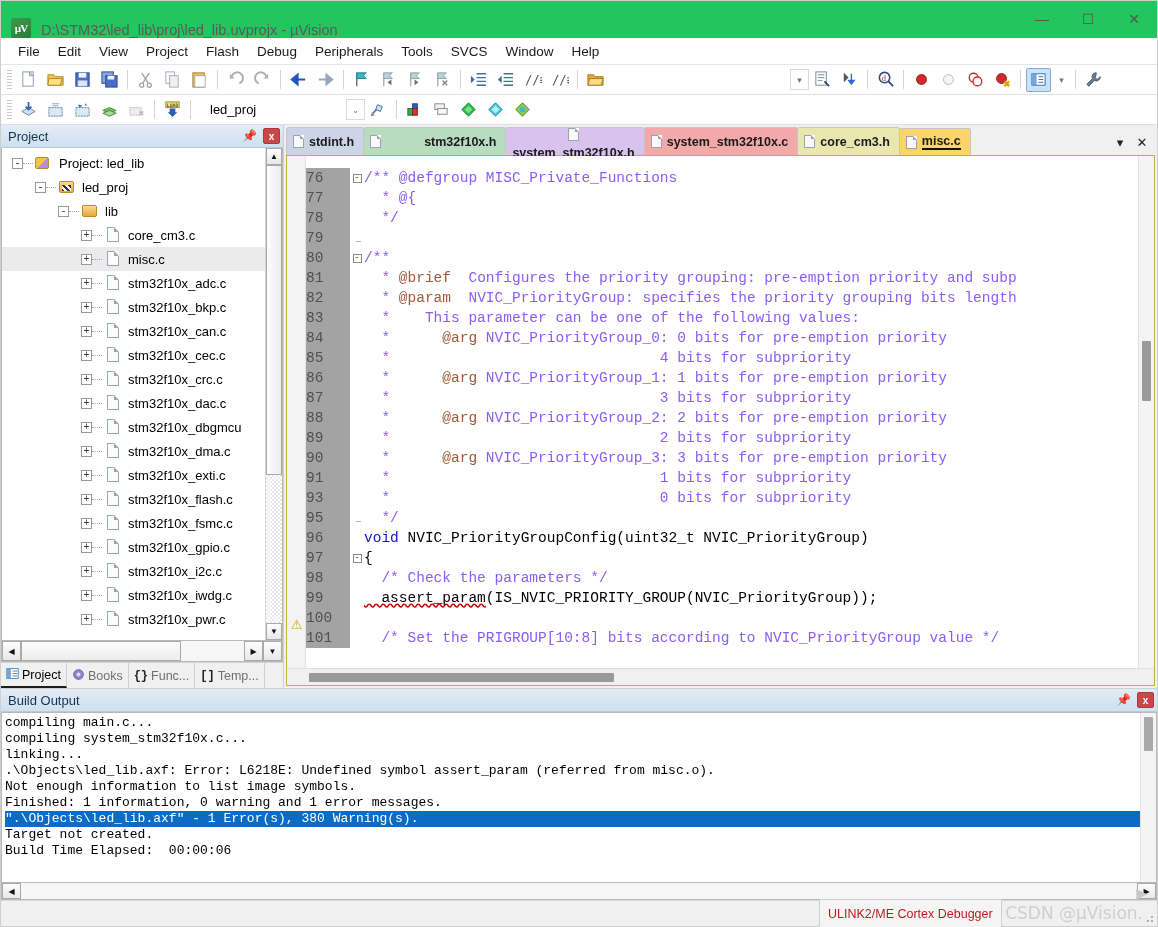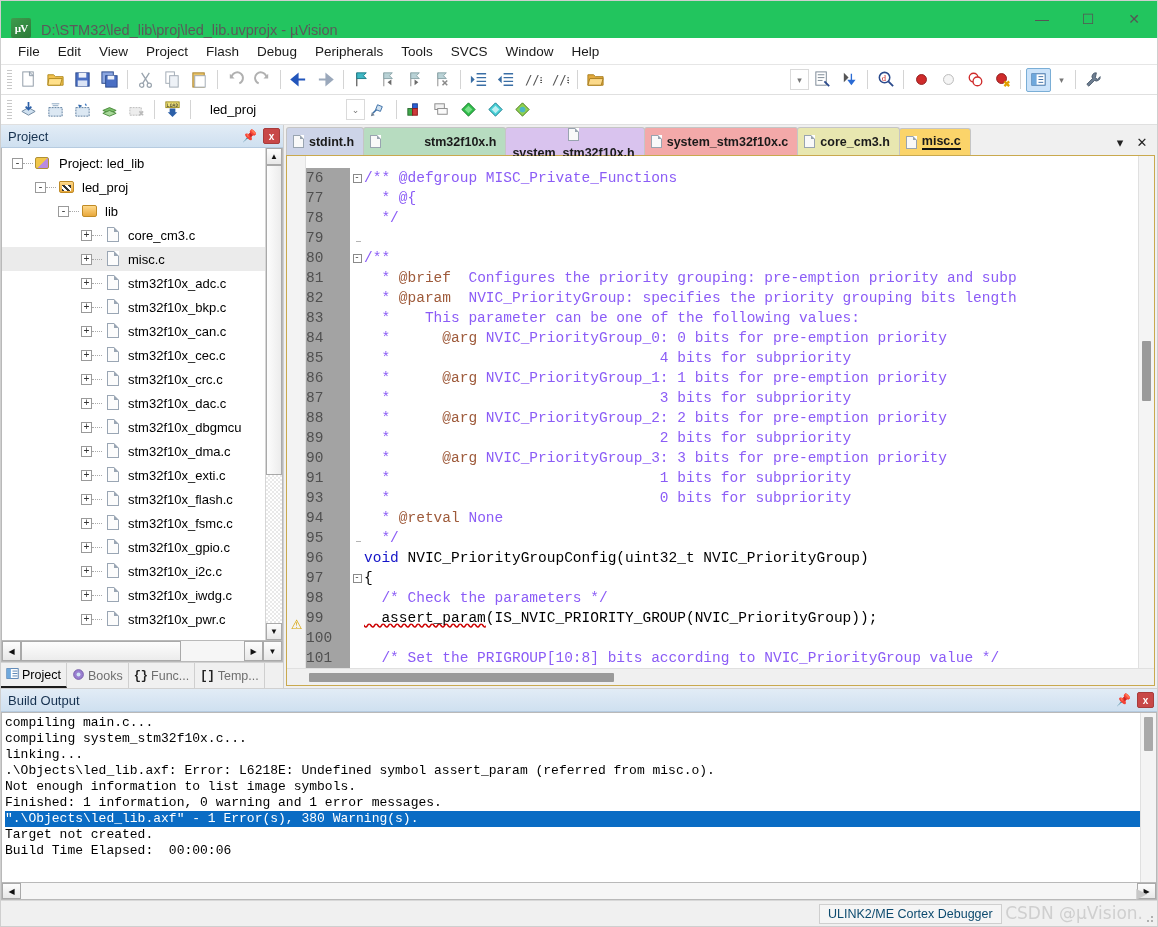--- a/index.html
+++ b/index.html
@@ -345,22 +345,22 @@
   }
 
   
   .statusbar {
     height: 26px; min-height: 26px; display: flex; align-items: center;
     background: #f0f0f0; border-top: 1px solid #d8d8d8;
     position: relative;
   }
   .status-cell {
     border: 1px solid #cfcfcf; background: #f5f5f5;
-    height: 20px; display: flex; align-items: center;
-    padding: 0 8px; font-size: 12.5px; color: #0c4a6e;
+    height: 29px; display: flex; align-items: center;
+    padding: 0 8px; font-size: 12.5px; color: #b91c1c;
     margin-left: 818px;
   }
   .watermark {
     position: absolute; right: 14px; top: 2px;
     font-size: 17px; color: #cfcfcf;
     font-family: "DejaVu Sans", sans-serif;
     pointer-events: none; white-space: nowrap;
   }
   .grip {
     position: absolute; right: 2px; bottom: 2px; width: 12px; height: 12px;
@@ -969,21 +969,20 @@
                 <div class="cline"><div class="lnum">83</div><div class="fold"><span class="vbar"></span></div><div class="ctext"><span class="cmt">  *    This parameter can be one of the following values:</span></div></div>
                 <div class="cline"><div class="lnum">84</div><div class="fold"><span class="vbar"></span></div><div class="ctext"><span class="cmt">  *      </span><span class="cmt-tag">@arg</span><span class="cmt"> NVIC_PriorityGroup_0: 0 bits for pre-emption priority</span></div></div>
                 <div class="cline"><div class="lnum">85</div><div class="fold"><span class="vbar"></span></div><div class="ctext"><span class="cmt">  *                               4 bits for subpriority</span></div></div>
                 <div class="cline"><div class="lnum">86</div><div class="fold"><span class="vbar"></span></div><div class="ctext"><span class="cmt">  *      </span><span class="cmt-tag">@arg</span><span class="cmt"> NVIC_PriorityGroup_1: 1 bits for pre-emption priority</span></div></div>
                 <div class="cline"><div class="lnum">87</div><div class="fold"><span class="vbar"></span></div><div class="ctext"><span class="cmt">  *                               3 bits for subpriority</span></div></div>
                 <div class="cline"><div class="lnum">88</div><div class="fold"><span class="vbar"></span></div><div class="ctext"><span class="cmt">  *      </span><span class="cmt-tag">@arg</span><span class="cmt"> NVIC_PriorityGroup_2: 2 bits for pre-emption priority</span></div></div>
                 <div class="cline"><div class="lnum">89</div><div class="fold"><span class="vbar"></span></div><div class="ctext"><span class="cmt">  *                               2 bits for subpriority</span></div></div>
                 <div class="cline"><div class="lnum">90</div><div class="fold"><span class="vbar"></span></div><div class="ctext"><span class="cmt">  *      </span><span class="cmt-tag">@arg</span><span class="cmt"> NVIC_PriorityGroup_3: 3 bits for pre-emption priority</span></div></div>
                 <div class="cline"><div class="lnum">91</div><div class="fold"><span class="vbar"></span></div><div class="ctext"><span class="cmt">  *                               1 bits for subpriority</span></div></div>
                 <div class="cline"><div class="lnum">93</div><div class="fold"><span class="vbar"></span></div><div class="ctext"><span class="cmt">  *                               0 bits for subpriority</span></div></div>
-                <div class="cline"><div class="lnum">94</div><div class="fold"><span class="vbar"></span></div><div class="ctext"><span class="cmt">  * </span><span class="cmt-tag">@retval</span><span class="cmt"> None</span></div></div>
                 <div class="cline"><div class="lnum">95</div><div class="fold"><span class="vbar end endmark"></span></div><div class="ctext"><span class="cmt">  */</span></div></div>
                 <div class="cline"><div class="lnum">96</div><div class="fold"></div><div class="ctext"><span class="kw">void</span><span class="plain"> NVIC_PriorityGroupConfig(uint32_t NVIC_PriorityGroup)</span></div></div>
                 <div class="cline"><div class="lnum">97</div><div class="fold"><span class="bx">-</span></div><div class="ctext"><span class="plain">{</span></div></div>
                 <div class="cline"><div class="lnum">98</div><div class="fold"><span class="vbar"></span></div><div class="ctext"><span class="cmt">  /* Check the parameters */</span></div></div>
                 <div class="cline"><div class="lnum">99</div><div class="fold"><span class="vbar"></span></div><div class="ctext"><span class="plain squig">  assert_param</span><span class="plain">(IS_NVIC_PRIORITY_GROUP(NVIC_PriorityGroup));</span></div></div>
                 <div class="cline"><div class="lnum">100</div><div class="fold"><span class="vbar"></span></div><div class="ctext"><span class="plain"></span></div></div>
                 <div class="cline"><div class="lnum">101</div><div class="fold"><span class="vbar"></span></div><div class="ctext"><span class="cmt">  /* Set the PRIGROUP[10:8] bits according to NVIC_PriorityGroup value */</span></div></div>
               </div>
             <div class="code-vscroll">
               <div class="code-vthumb" style="top:185px;height:60px;"></div>

